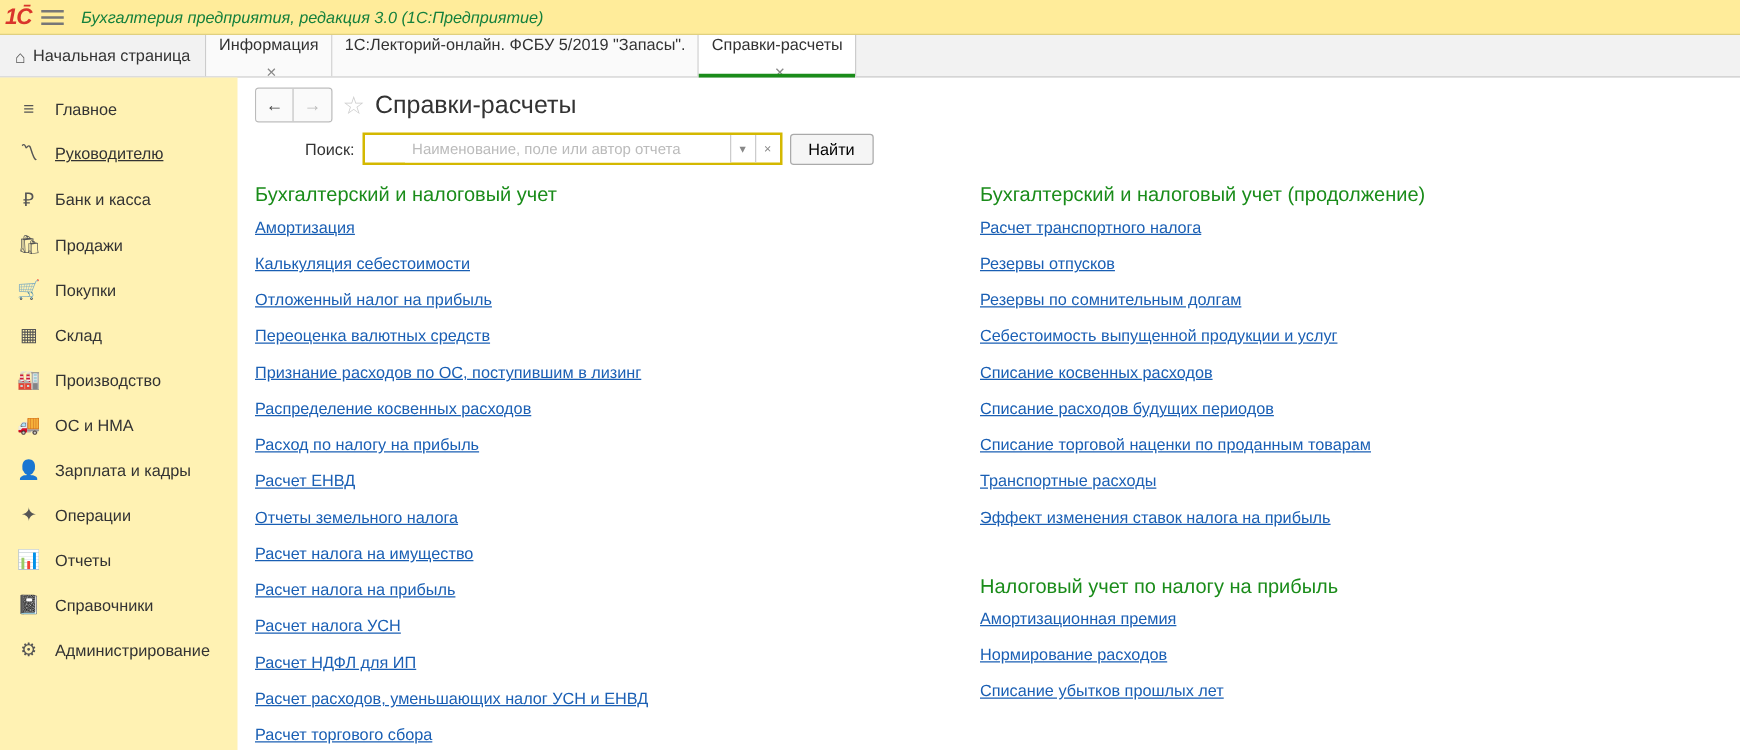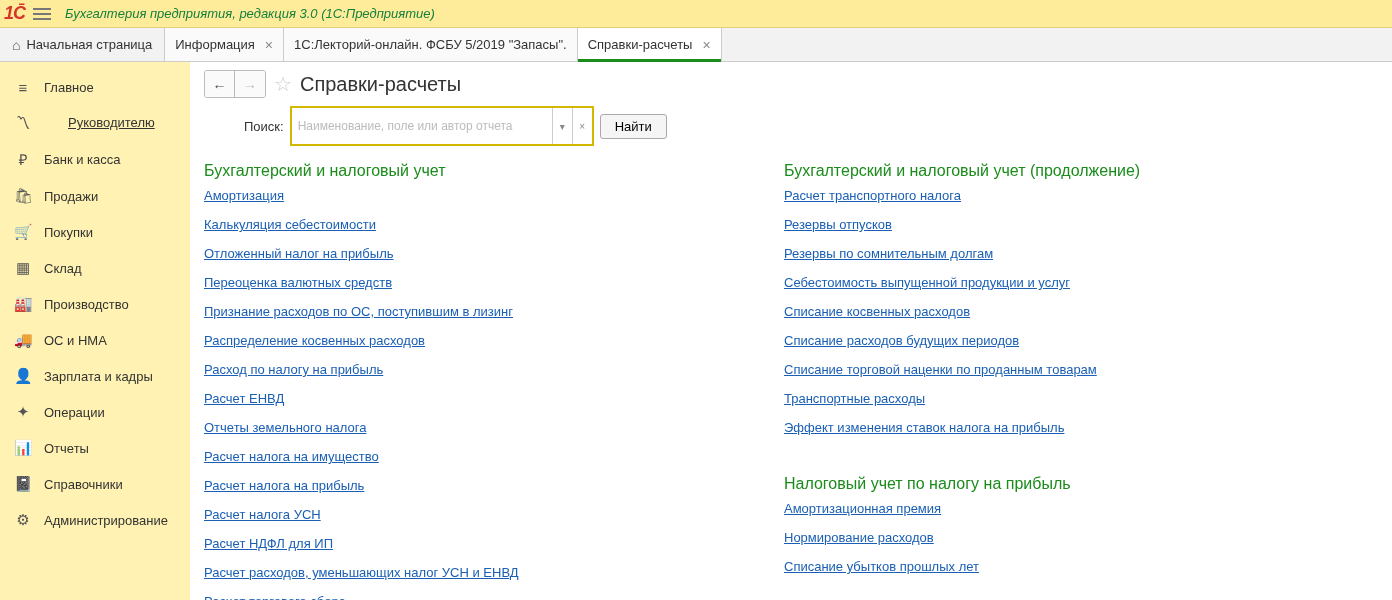--- a/index.html
+++ b/index.html
@@ -4,40 +4,40 @@
 <style>
   * { box-sizing: border-box; }
   html,body { margin:0; padding:0; font-family: Arial, sans-serif; font-size:13px; color:#333; background:#fff; width:1392px; }
   .top-bar { background:#ffec9a; height:28px; display:flex; align-items:center; padding:0 4px; border-bottom:1px solid #e0d080; }
   .logo { color:#d9342b; font-weight:bold; font-style:italic; font-size:18px; margin-right:8px; letter-spacing:-1px; }
   .menu-icon { width:18px; display:flex; flex-direction:column; gap:3px; margin-right:14px; cursor:pointer; }
   .menu-icon span { display:block; height:2px; background:#777; }
   .app-title { color:#15803d; font-size:13px;font-style:italic; }
   .tabs-row { background:#f2f2f2; height:34px; display:flex; align-items:stretch; border-bottom:1px solid #ccc; }
   .home-tab { display:flex; align-items:center; padding:0 12px; gap:6px; border-right:1px solid #ccc; background:#f2f2f2; }
-  .tab { display:flex; align-items:center; padding:0 10px; gap:6px; border-right:1px solid #ccc; background:#fafafa; position:relative; }
+  .tab { display:flex; align-items:center; padding:0 10px; gap:6px; border-right:1px solid #ccc; background:#fafafa; position:relative;flex-direction:column; }
   .tab.active { background:#fff; font-weight:normal; }
   .tab.active::after { content:""; position:absolute; left:0; right:0; bottom:-1px; height:3px; background:#1a8c1a; }
   .tab .close { color:#888; font-size:14px; margin-left:4px; cursor:pointer; }
   .home-ico { font-size:14px; color:#555; }
   .layout { display:flex; }
   .sidebar { width:190px; background:#fff2b3; padding:8px 0; }
   .nav-item { display:flex; align-items:center; gap:12px; padding:9px 14px; color:#333; font-size:13px; cursor:pointer; }
   .nav-item .ico { width:18px; text-align:center; color:#555; font-size:15px; }
-  .nav-item.active .lbl { text-decoration:underline; font-weight:normal;margin-left:24px; }
+  .nav-item.active .lbl { text-decoration:underline; font-weight:normal; }
   .content { flex:1; padding:8px 14px; }
   .crow { display:flex; align-items:center; gap:8px; margin-bottom:8px; }
   .nav-btns { display:flex; border:1px solid #bbb; border-radius:3px; overflow:hidden; }
   .nav-btn { width:30px; height:26px; display:flex; align-items:center; justify-content:center; background:#fafafa; border-right:1px solid #bbb; font-size:14px; color:#444; cursor:pointer; }
   .nav-btn:last-child { border-right:none; color:#bbb; }
   .star { color:#ccc; font-size:20px; }
   .page-title { font-size:20px; color:#333; }
   .srch-row { display:flex; align-items:center; gap:6px; margin-bottom:14px; }
   .srch-label { font-size:13px;margin-left:40px; }
-  .srch-wrap { display:flex; border:2px solid #d4b800; background:#fff; height:40px; }
+  .srch-wrap { display:flex; border:2px solid #d4b800; background:#fff; height:26px;padding-left:32px; }
   .srch-input { border:none; outline:none; padding:0 6px; width:260px; font-size:12px; }
   .srch-input::placeholder { color:#bbb; }
   .srch-btn-sm { width:20px; border-left:1px solid #ccc; display:flex; align-items:center; justify-content:center; color:#888; font-size:10px; cursor:pointer; }
   .find-btn { border:1px solid #aaa; background:#f5f5f5; padding:4px 14px; border-radius:3px; font-size:13px; cursor:pointer; }
   .cols { display:flex; gap:60px; }
   .col { flex:0 0 auto; }
   .col.one { width:520px; }
   .section-title { color:#1a8c1a; font-size:16px; margin:2px 0 8px; }
   .section-title.mt { margin-top:40px; }
   .lnk { display:block; color:#1a5fb4; text-decoration:underline; margin:6px 0 14px; font-size:13px; cursor:pointer; width:fit-content; }

